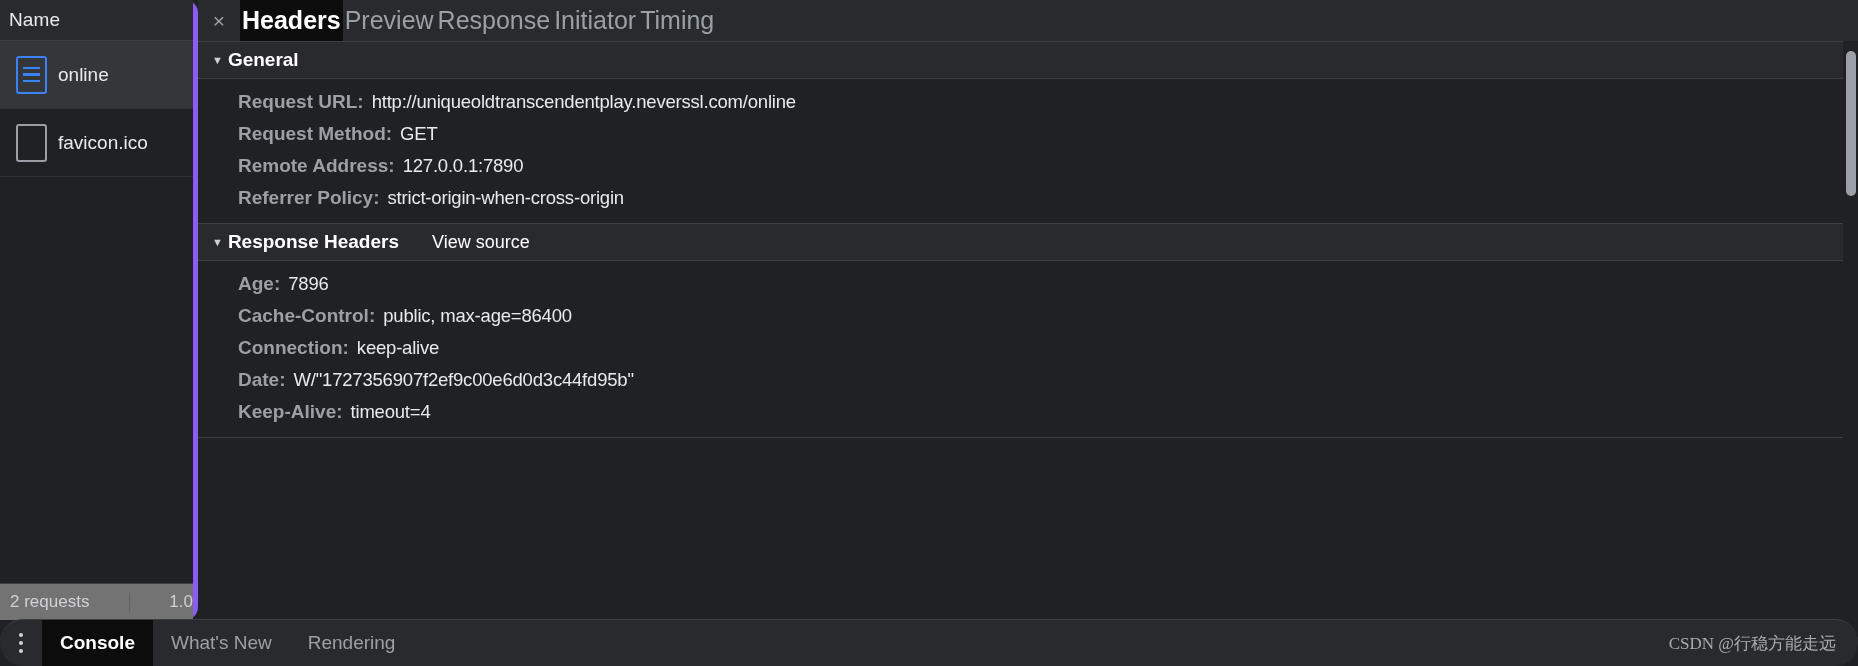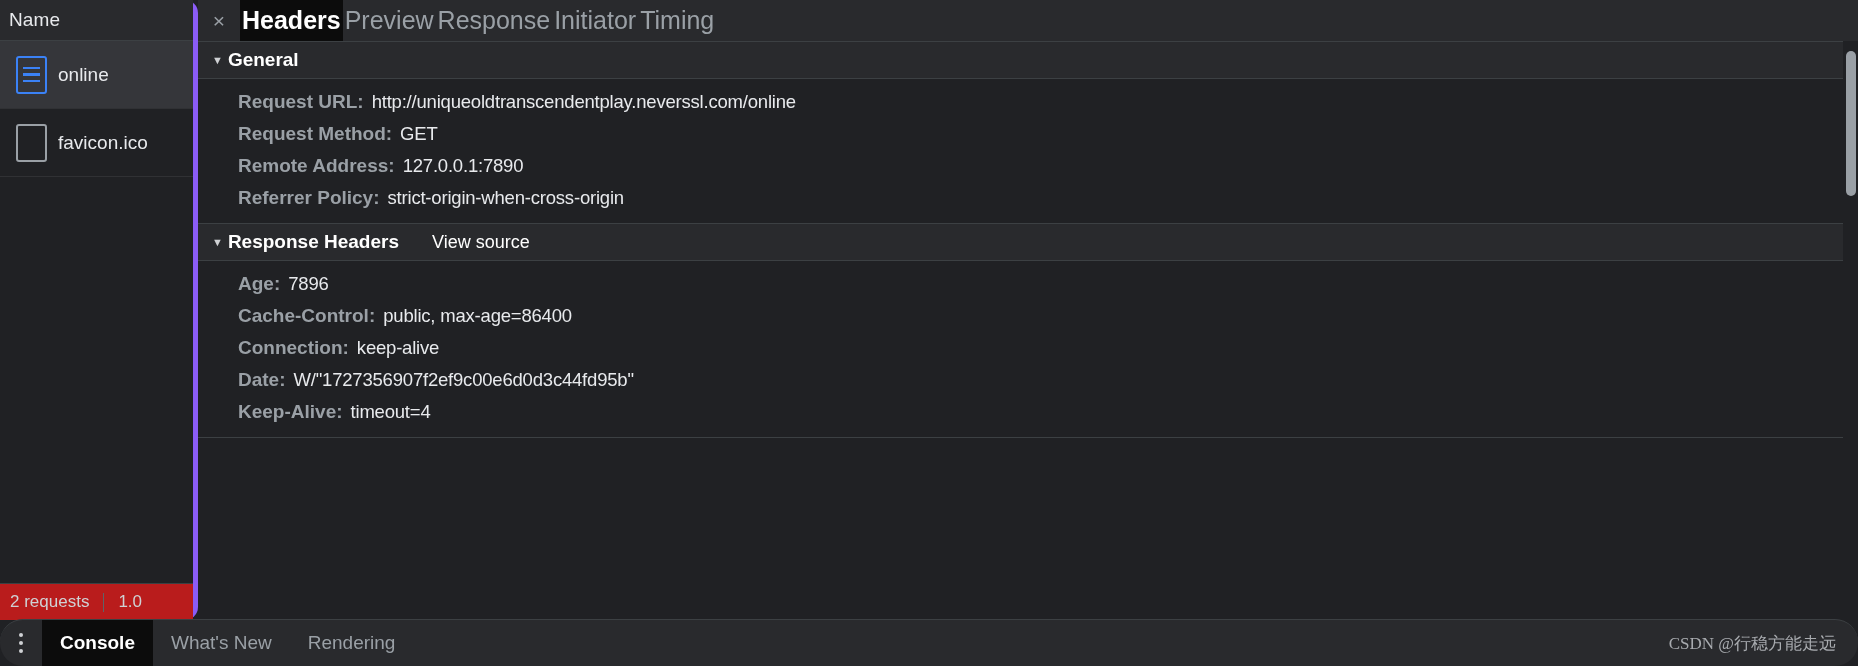--- a/index.html
+++ b/index.html
@@ -118,25 +118,26 @@
     box-sizing: border-box;
     background: transparent;
   }
 
   .request-status-bar {
     height: 37px;
     flex: 0 0 37px;
     border-top: 1px solid #3c4043;
     display: flex;
     align-items: center;
-    background: #b91c1c;
+    background: #737373;
     padding-left: 10px;
     box-sizing: border-box;
     overflow: hidden;
     white-space: nowrap;
+    justify-content: space-between;
   }
   .request-status-bar .stat {
     font-size: 17px;
     color: #cfd1d4;
   }
   .request-status-bar .sep {
     display: inline-block;
     width: 1px;
     height: 19px;
     background: #5f6368;

